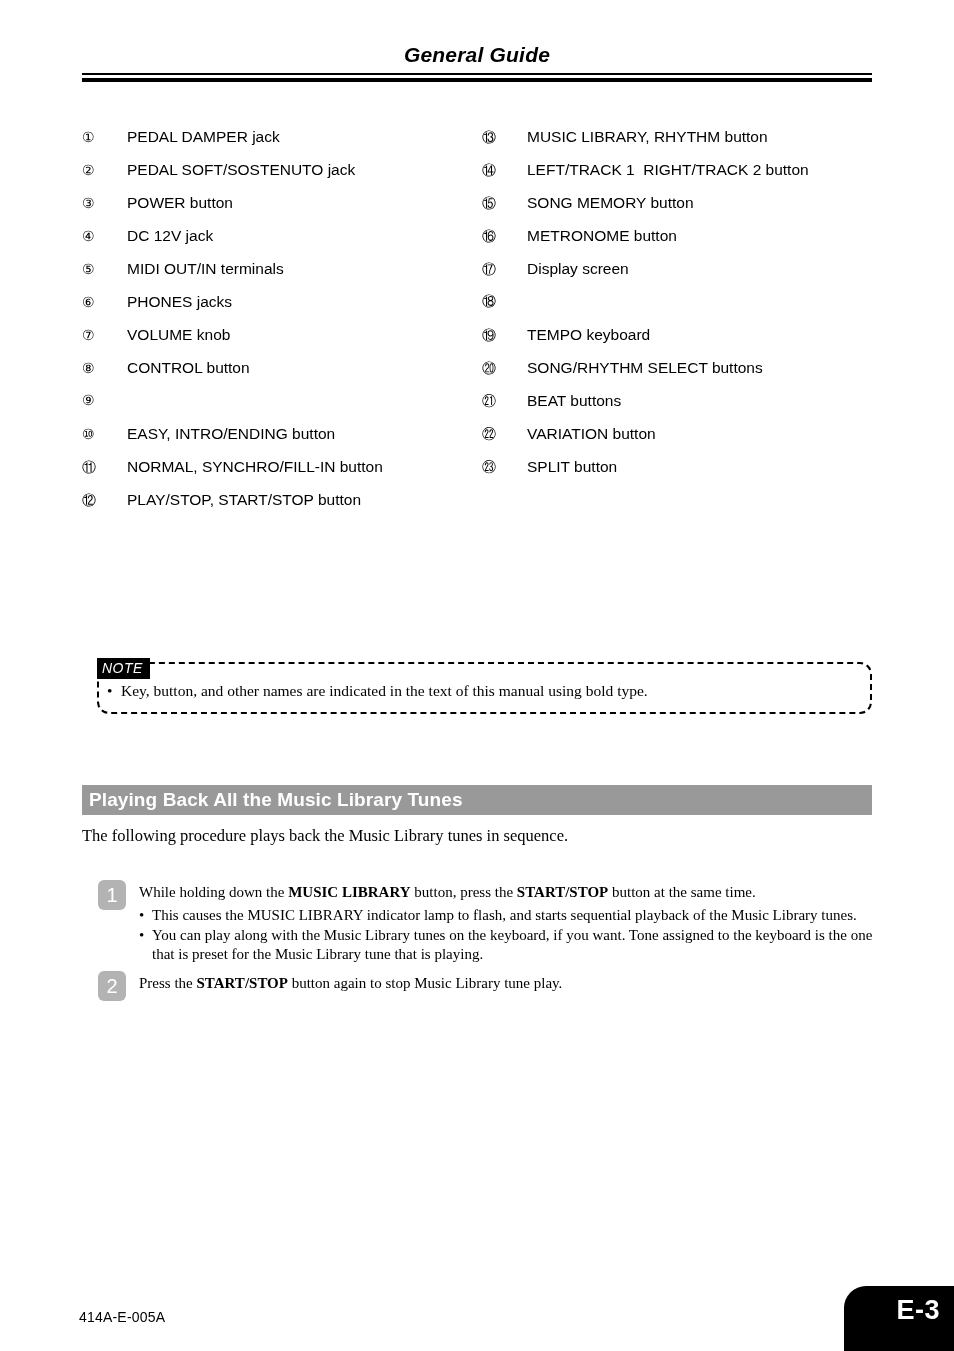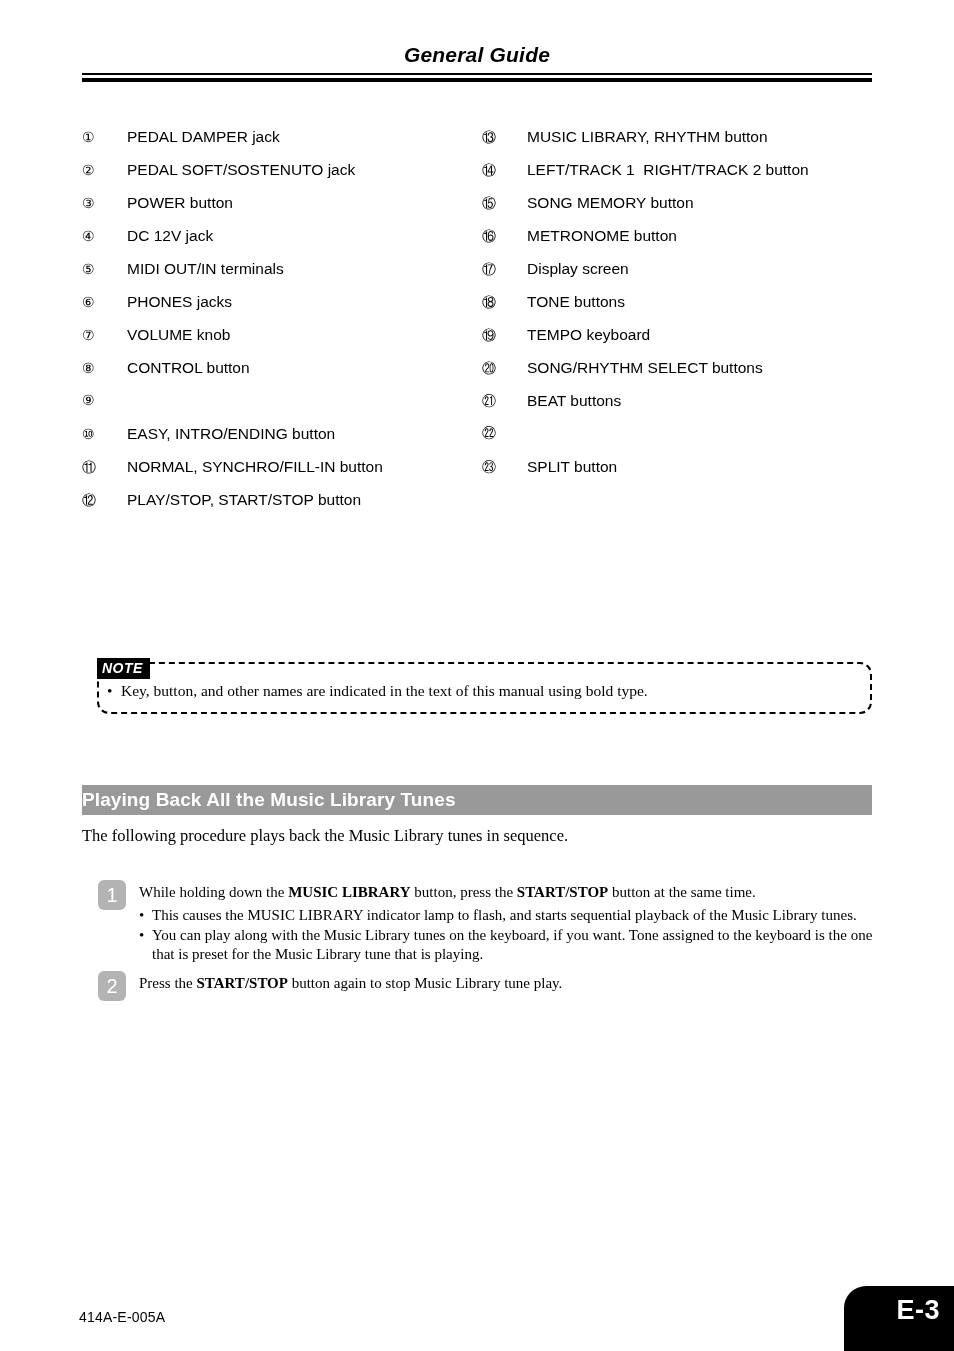--- a/index.html
+++ b/index.html
@@ -90,21 +90,21 @@
     box-sizing: border-box;
   }
   .note-tab {
     position: absolute;
     left: 97px;
     top: 658px;
     background: #000;
     color: #fff;
     font-family: "Liberation Sans", sans-serif;
     font-style: italic;
-    font-weight: bold;
+    font-weight: normal;
     font-size: 14px;
     line-height: 18px;
     padding: 1px 7px 2px 5px;
     letter-spacing: 0.5px;
   }
   .note-body {
     position: absolute;
     left: 107px;
     top: 681px;
     width: 760px;
@@ -124,21 +124,21 @@
     left: 82px;
     top: 785px;
     width: 790px;
     height: 30px;
     background: #999999;
     color: #ffffff;
     font-family: "Liberation Sans", sans-serif;
     font-weight: bold;
     font-size: 19px;
     line-height: 30px;
-    padding-left: 0;
+    padding-left: 7px;
     box-sizing: border-box;
     letter-spacing: 0.1px;
   }
   .section-intro {
     position: absolute;
     left: 82px;
     top: 825px;
     width: 790px;
     font-size: 16.5px;
     line-height: 22px;
@@ -306,36 +306,36 @@
       <div class="part-item">
         <span class="part-num">⑯</span>
         <span class="part-label">METRONOME button</span>
       </div>
       <div class="part-item">
         <span class="part-num">⑰</span>
         <span class="part-label">Display screen</span>
       </div>
       <div class="part-item">
         <span class="part-num">⑱</span>
-        <span class="part-label">TONE buttons</span>
       </div>
       <div class="part-item">
         <span class="part-num">⑲</span>
         <span class="part-label">TEMPO keyboard</span>
       </div>
       <div class="part-item">
         <span class="part-num">⑳</span>
         <span class="part-label">SONG/RHYTHM SELECT buttons</span>
       </div>
       <div class="part-item">
         <span class="part-num">㉑</span>
         <span class="part-label">BEAT buttons</span>
       </div>
       <div class="part-item">
         <span class="part-num">㉒</span>
+        <span class="part-label">VARIATION button</span>
       </div>
       <div class="part-item">
         <span class="part-num">㉓</span>
         <span class="part-label">SPLIT button</span>
       </div>
     </div>
 </div>
 
 <div class="note-box"></div>
 <div class="note-tab">NOTE</div>

